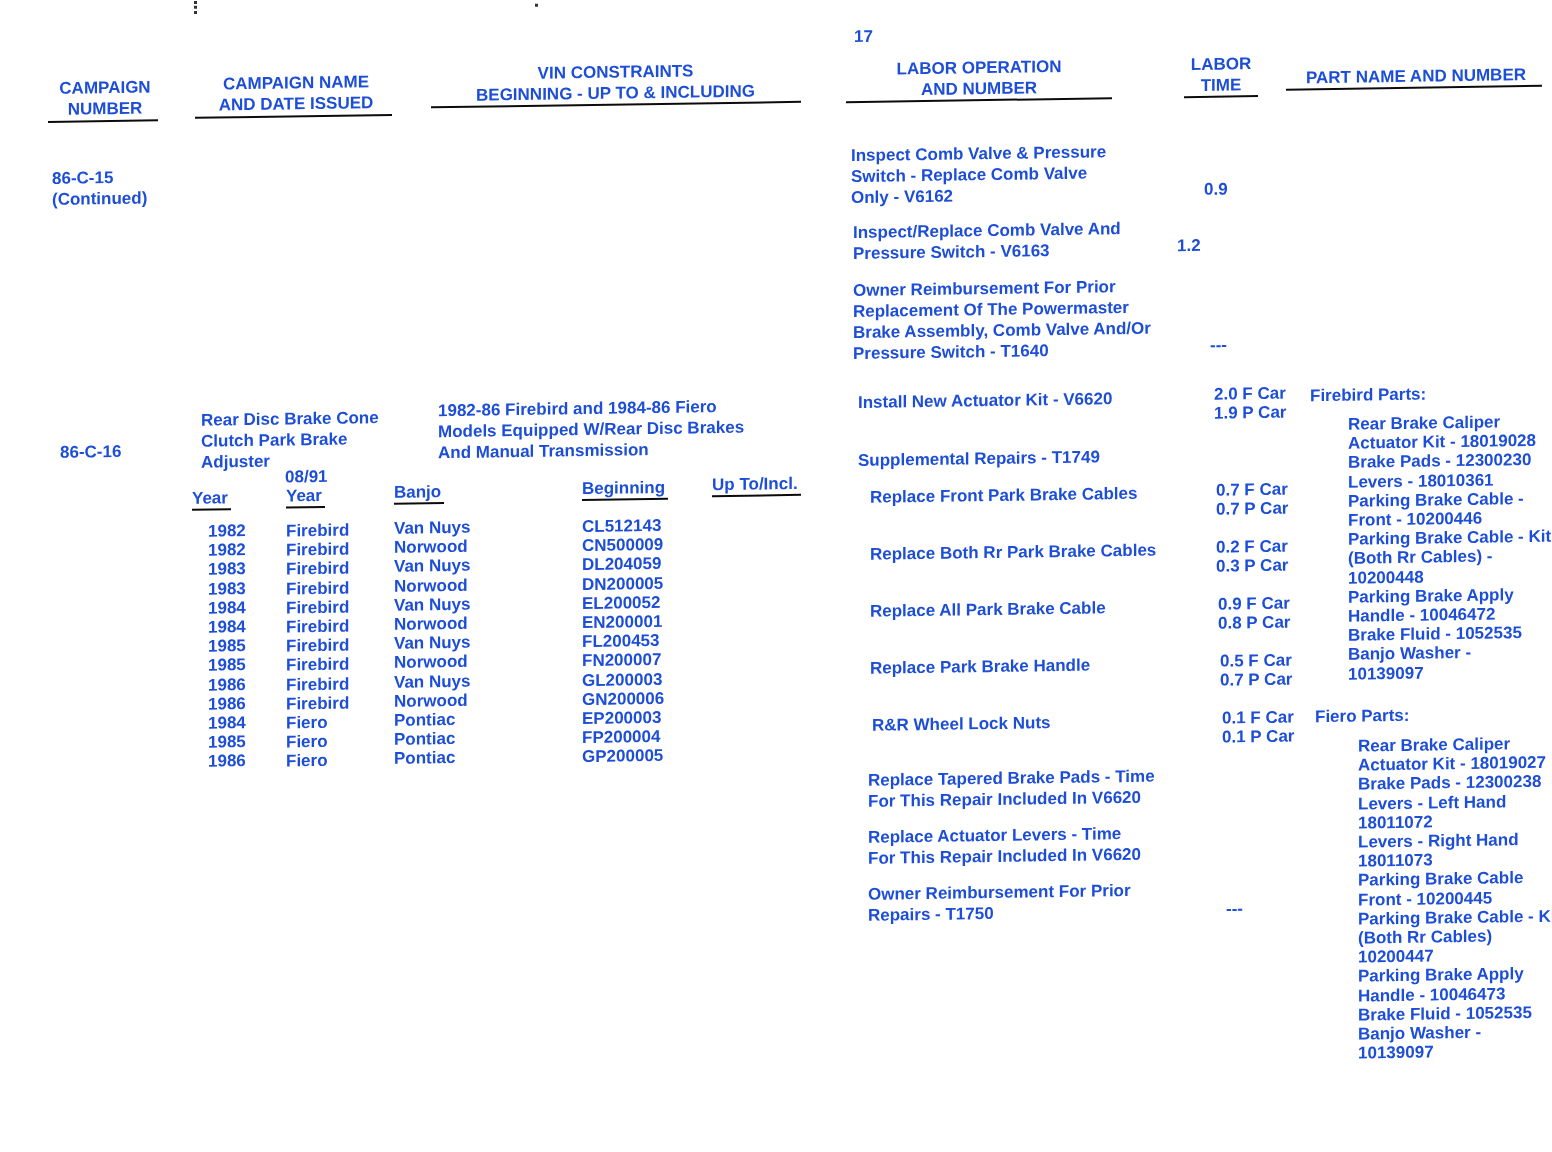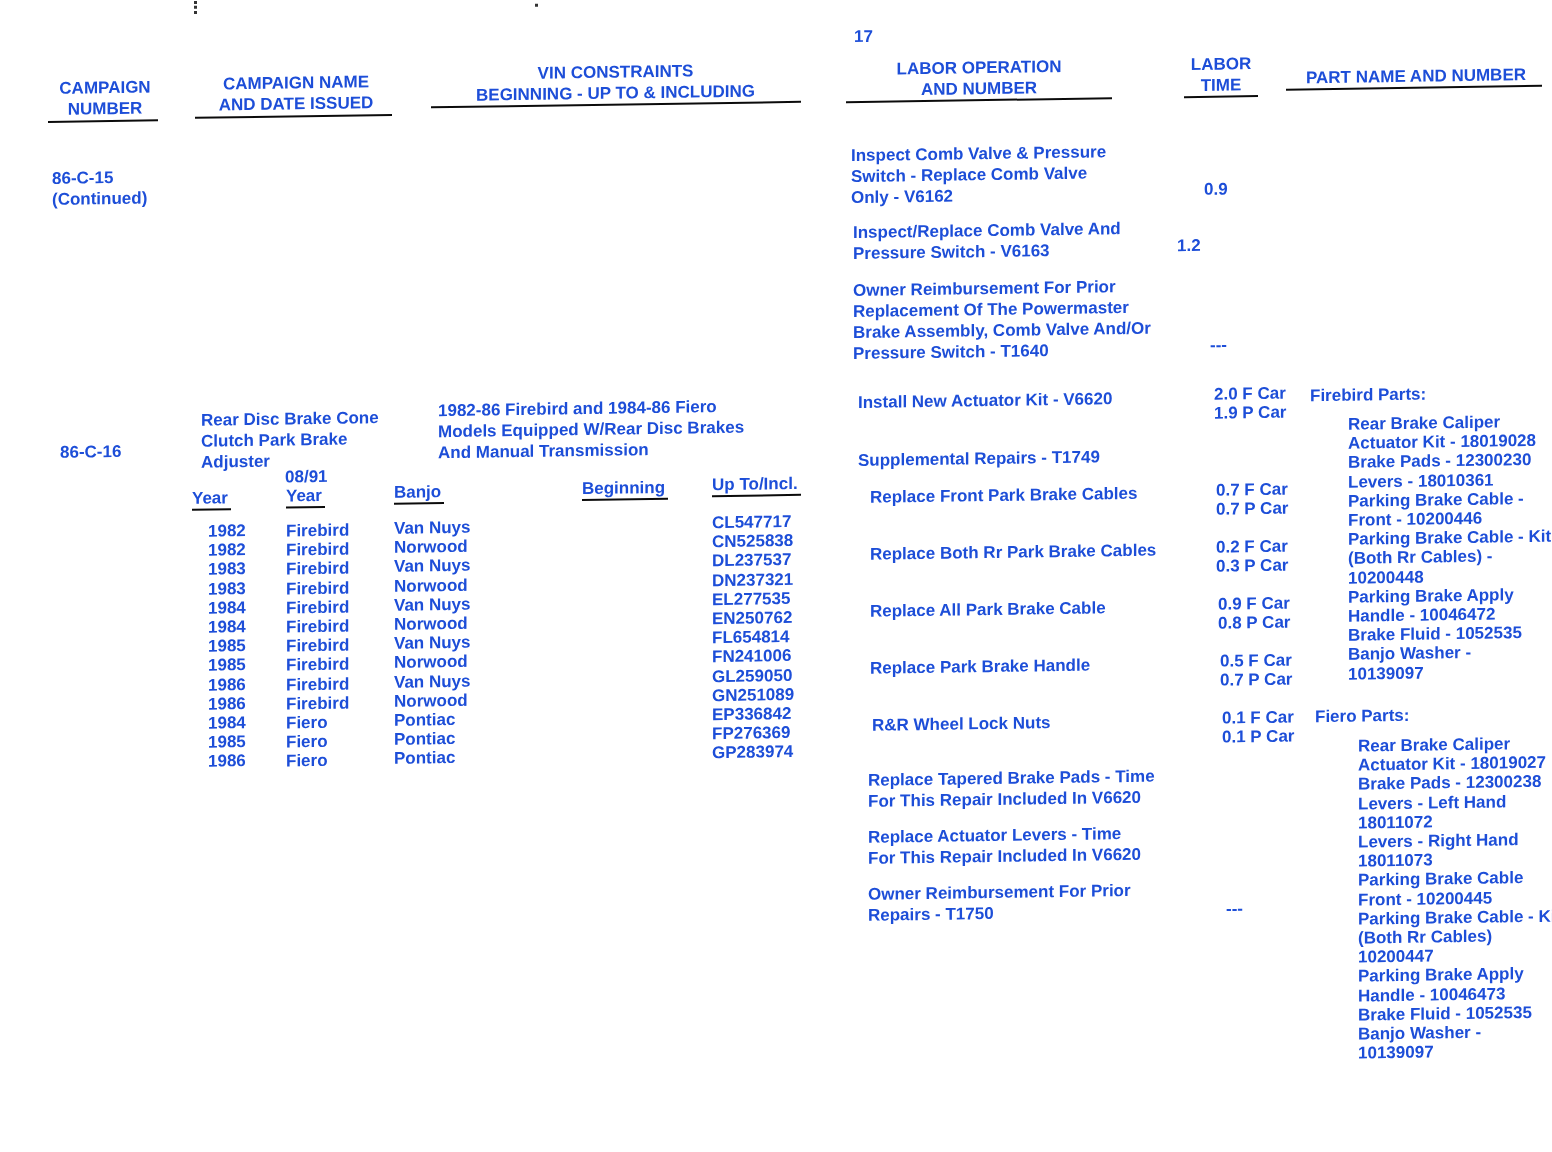--- a/index.html
+++ b/index.html
@@ -118,33 +118,33 @@
 Norwood
 Van Nuys
 Norwood
 Van Nuys
 Norwood
 Van Nuys
 Norwood
 Pontiac
 Pontiac
 Pontiac</div>
-    <div class="abs tbl" style="left:664px;top:523px;">CL547717
-CN525838
-DL237537
-DN237321
-EL277535
-EN250762
-FL654814
-FN241006
-GL259050
-GN251089
-EP336842
-FP276369
-GP283974</div>
+    <div class="abs tbl" style="left:534px;top:525px;">CL512143
+CN500009
+DL204059
+DN200005
+EL200052
+EN200001
+FL200453
+FN200007
+GL200003
+GN200006
+EP200003
+FP200004
+GP200005</div>
 
     <div class="abs fs" style="left:810px;top:404px;width:330px;">Install New Actuator Kit - V6620</div>
     <div class="abs time" style="left:1166px;top:402px;">2.0 F Car
 1.9 P Car</div>
 
     <div class="abs fs" style="left:810px;top:462px;width:330px;">Supplemental Repairs - T1749</div>
 
     <div class="abs fs" style="left:822px;top:499px;width:330px;">Replace Front Park Brake Cables</div>
     <div class="abs time" style="left:1168px;top:498px;">0.7 F Car
 0.7 P Car</div>

